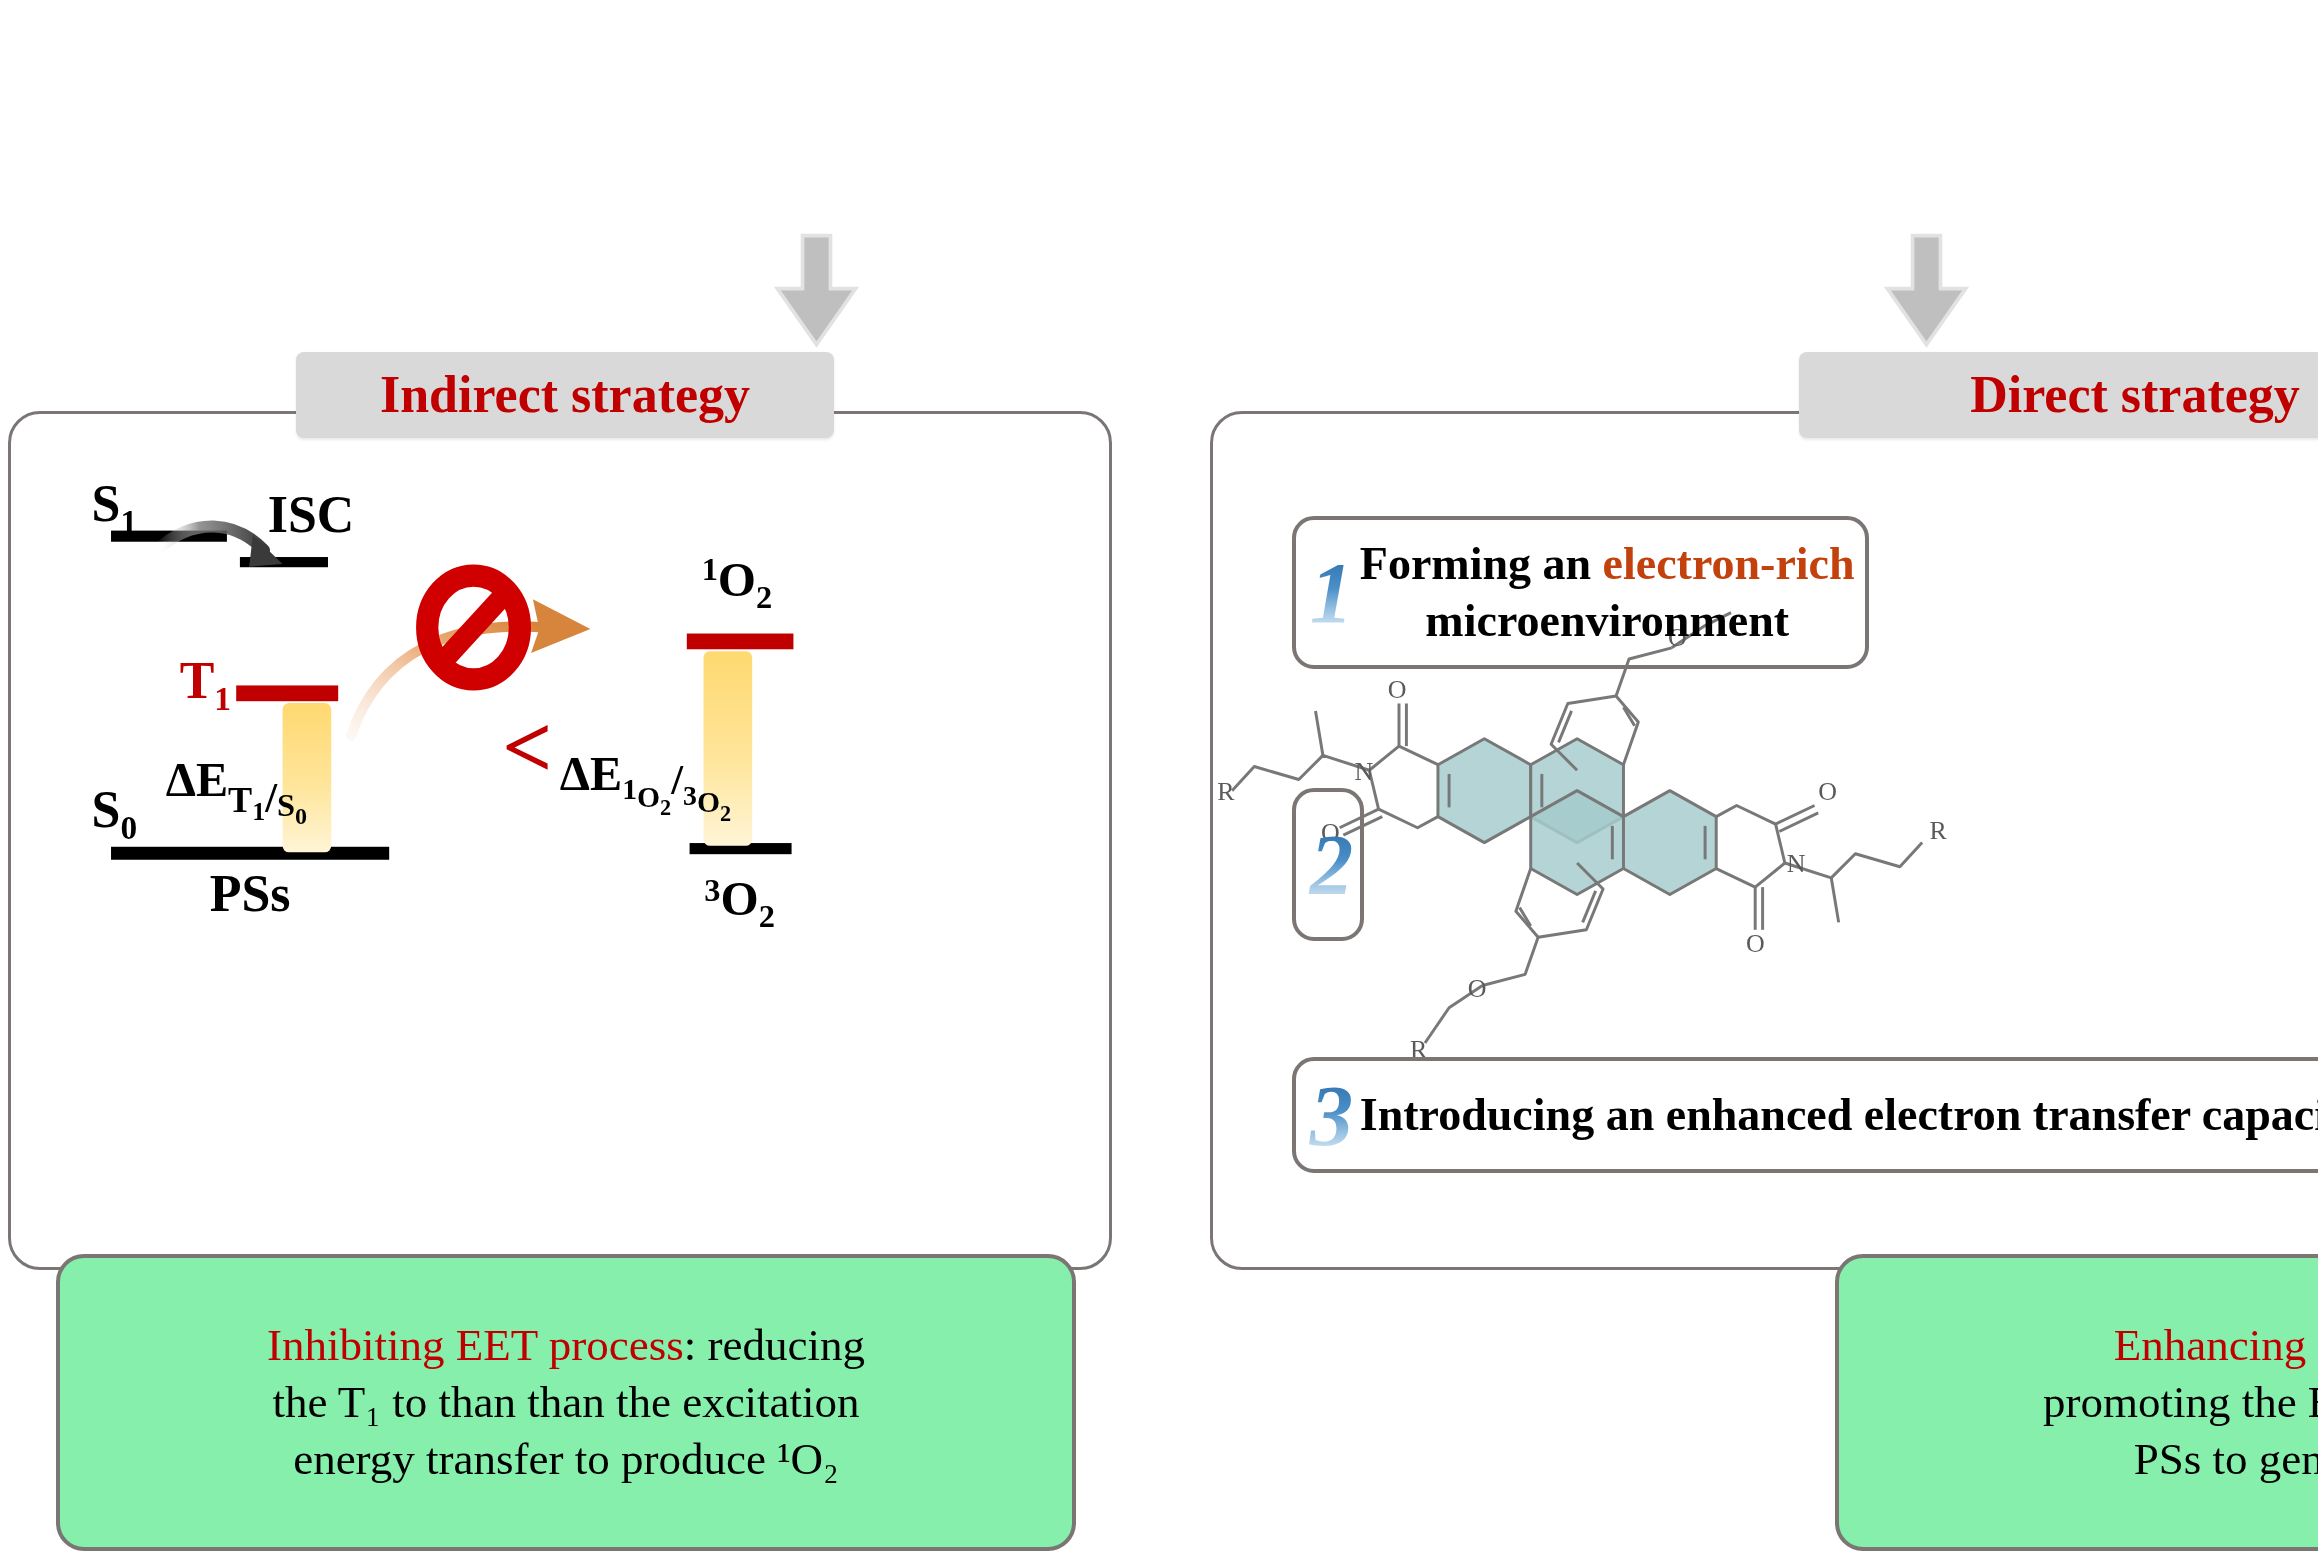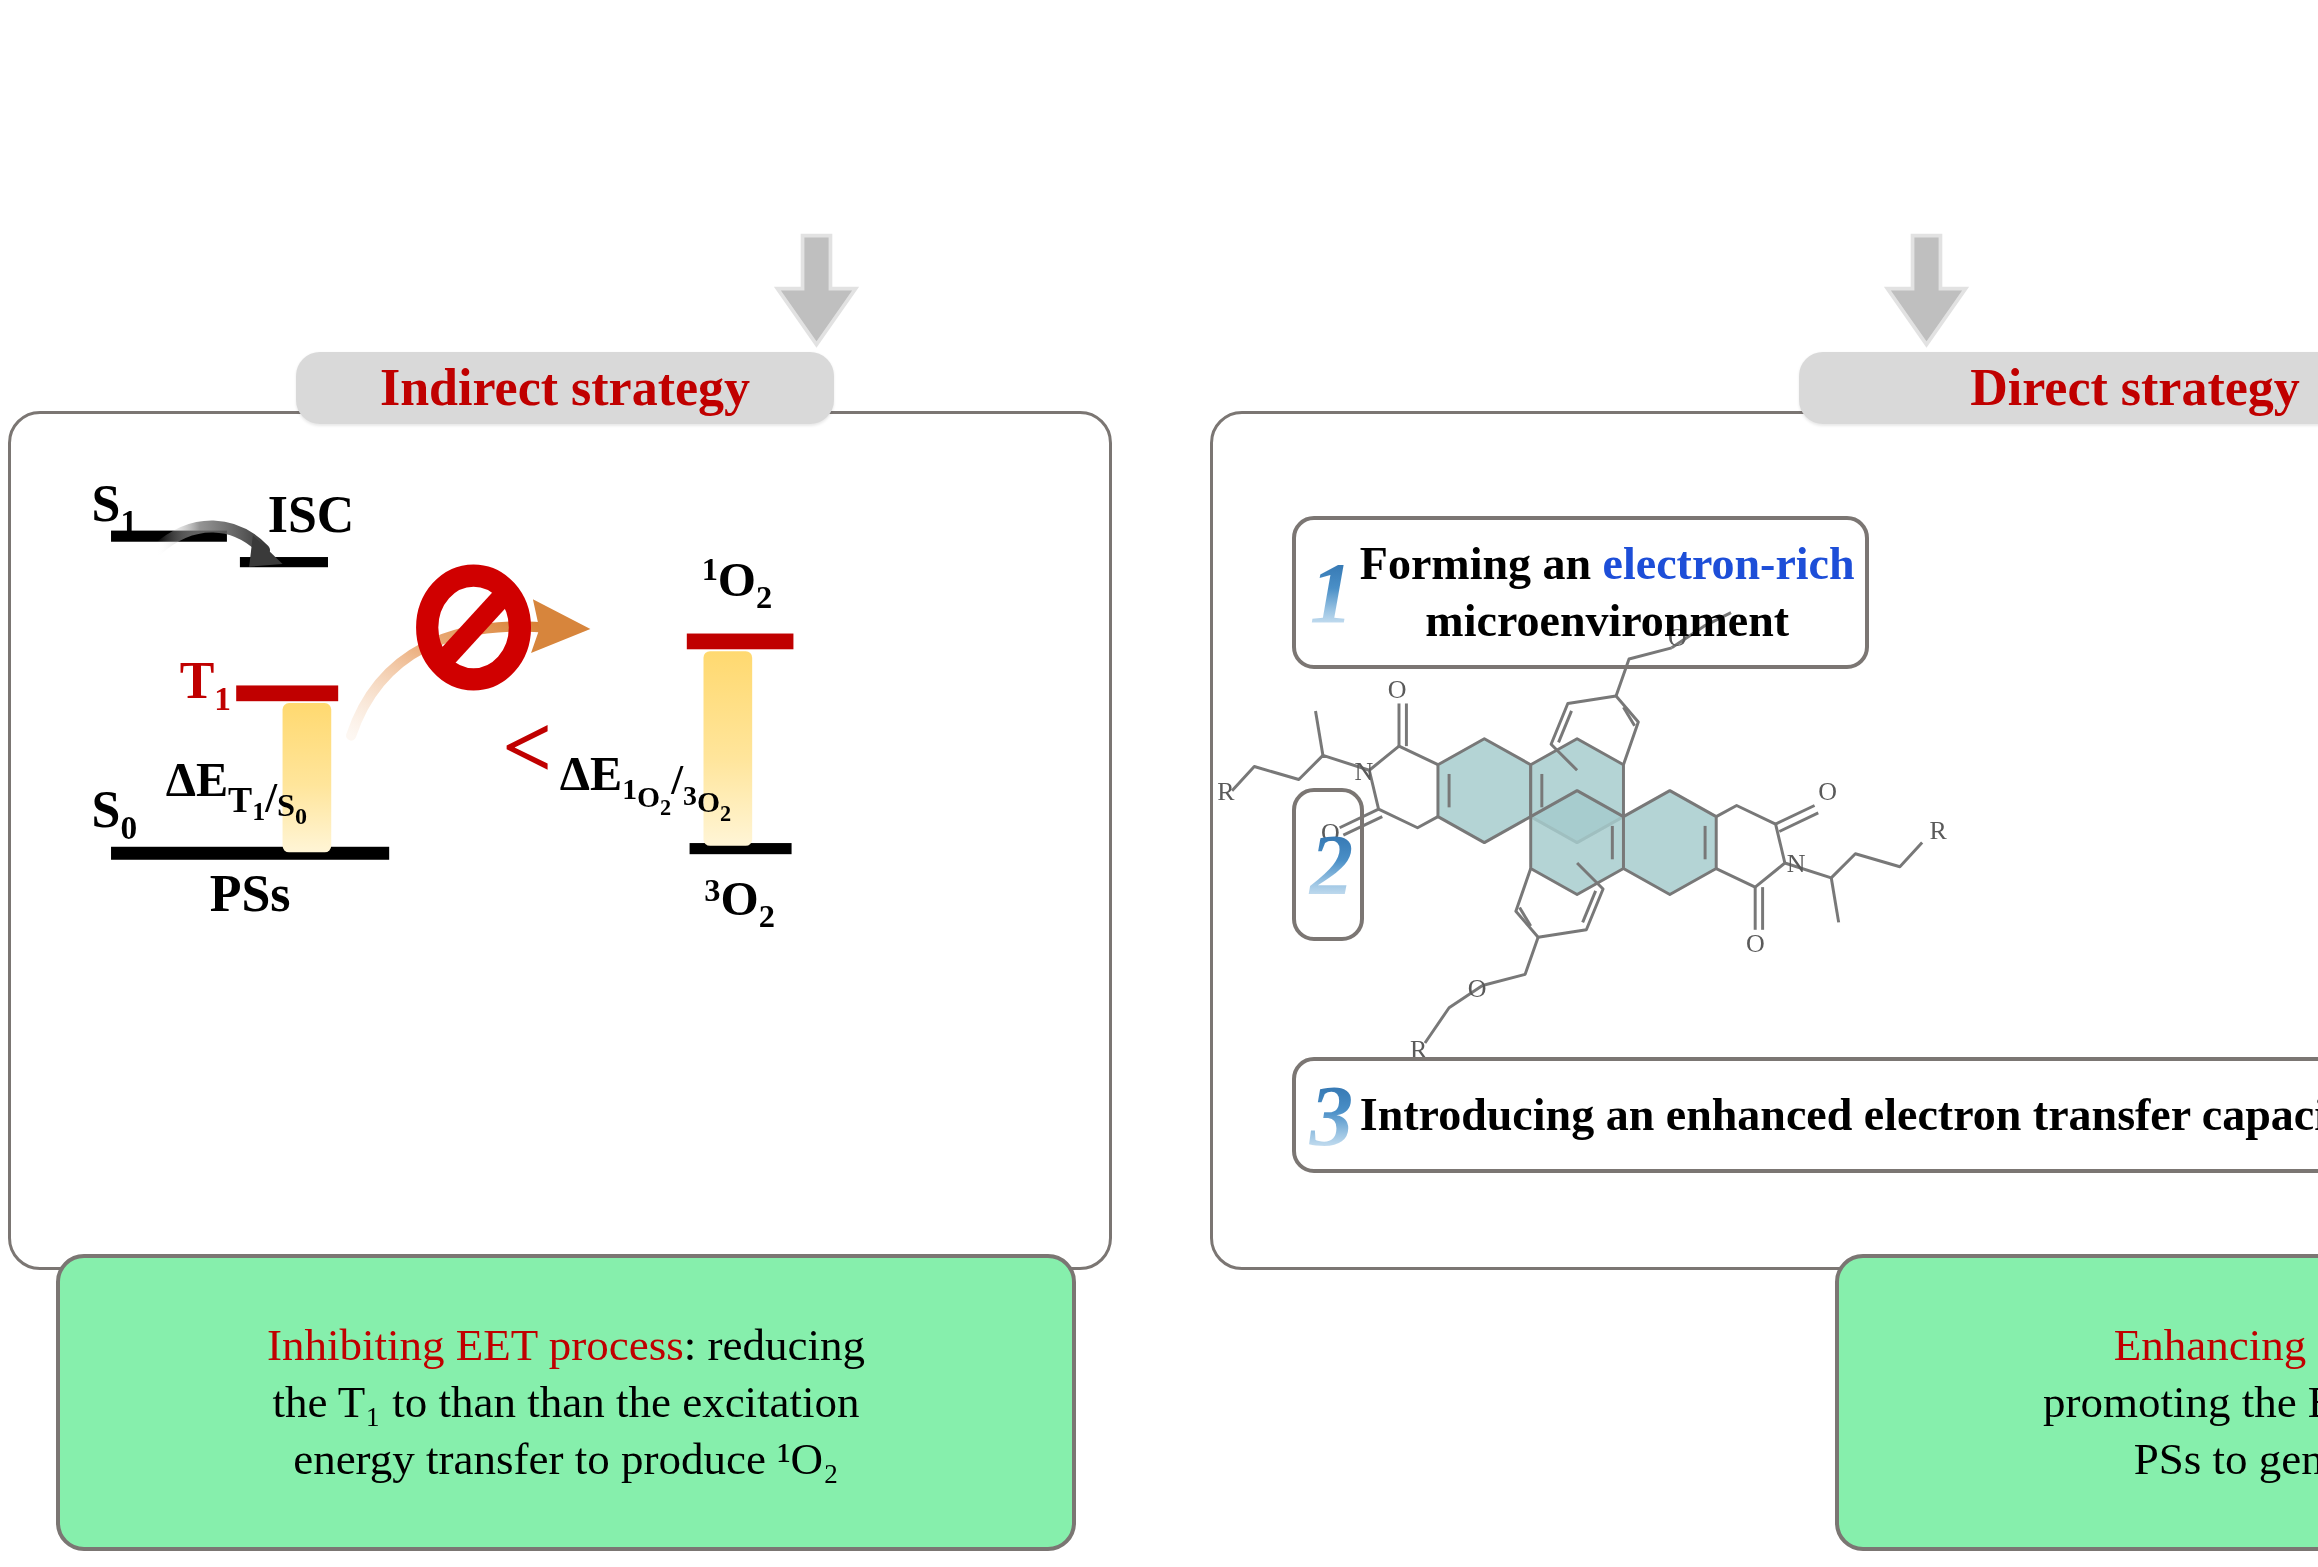--- a/index.html
+++ b/index.html
@@ -30,21 +30,21 @@
 
   
   .panel{
     border:3.2px solid #7b7673;border-radius:32px;background:#ffffff;
   }
   #panel-indirect{left:8.3px;top:411px;width:1098px;height:853px;}
   #panel-direct{left:1210px;top:411px;width:2156px;height:853px;}
 
   
   .chip{
-    background:#d9d9d9;border-radius:24px;height:72px;
+    background:#d9d9d9;border-radius:8px;height:86px;
     display:flex;align-items:center;justify-content:center;
     box-shadow:0 1.4px 2.8px rgba(0,0,0,.09);
   }
   .chip .txt{color:#c00000;font-weight:bold;font-size:52px;line-height:1;}
   #chip-indirect{left:296px;top:352px;width:538px;}
   #chip-direct{left:1799px;top:352px;width:672px;}
 
   
   #jablonski{left:8.3px;top:411px;width:1098px;height:853px;}
   #jablonski svg{display:block;width:100%;height:100%;}
@@ -68,21 +68,21 @@
     padding-left:11px;
   }
   .stepnum{
     font-style:italic;font-weight:bold;font-size:87px;line-height:1;
     background:linear-gradient(180deg,#2b6ca8 0%,#4a8fc7 45%,#9ec6e4 72%,#e8f2fa 100%);
     -webkit-background-clip:text;background-clip:text;color:transparent;
     padding:0 6.5px 0 2.8px;flex:0 0 auto;
   }
   .steptext{font-weight:bold;font-size:46px;line-height:1.22;color:#000;
             flex:1 1 auto;text-align:center;padding-right:10.2px;}
-  .steptext .blue{color:#1d4ed8;font-family:Liberation Serif, serif;}
+  .steptext .blue{color:#c2410c;font-family:Liberation Serif, serif;}
 
   #step1{left:1292px;top:516px;width:1018px;height:153px;}
   #step2{left:1292px;top:788px;width:1018px;height:153px;}
   #step3{left:1292px;top:1057px;width:1994px;height:116px;}
   #step3 .steptext{font-size:46px;}
 
   
   .artwork{position:absolute;pointer-events:none;}
   #pdi-molecule{left:1206px;top:607px;width:770px;height:538px;opacity:.92;}
   .artwork svg{display:block;width:100%;height:100%;}

